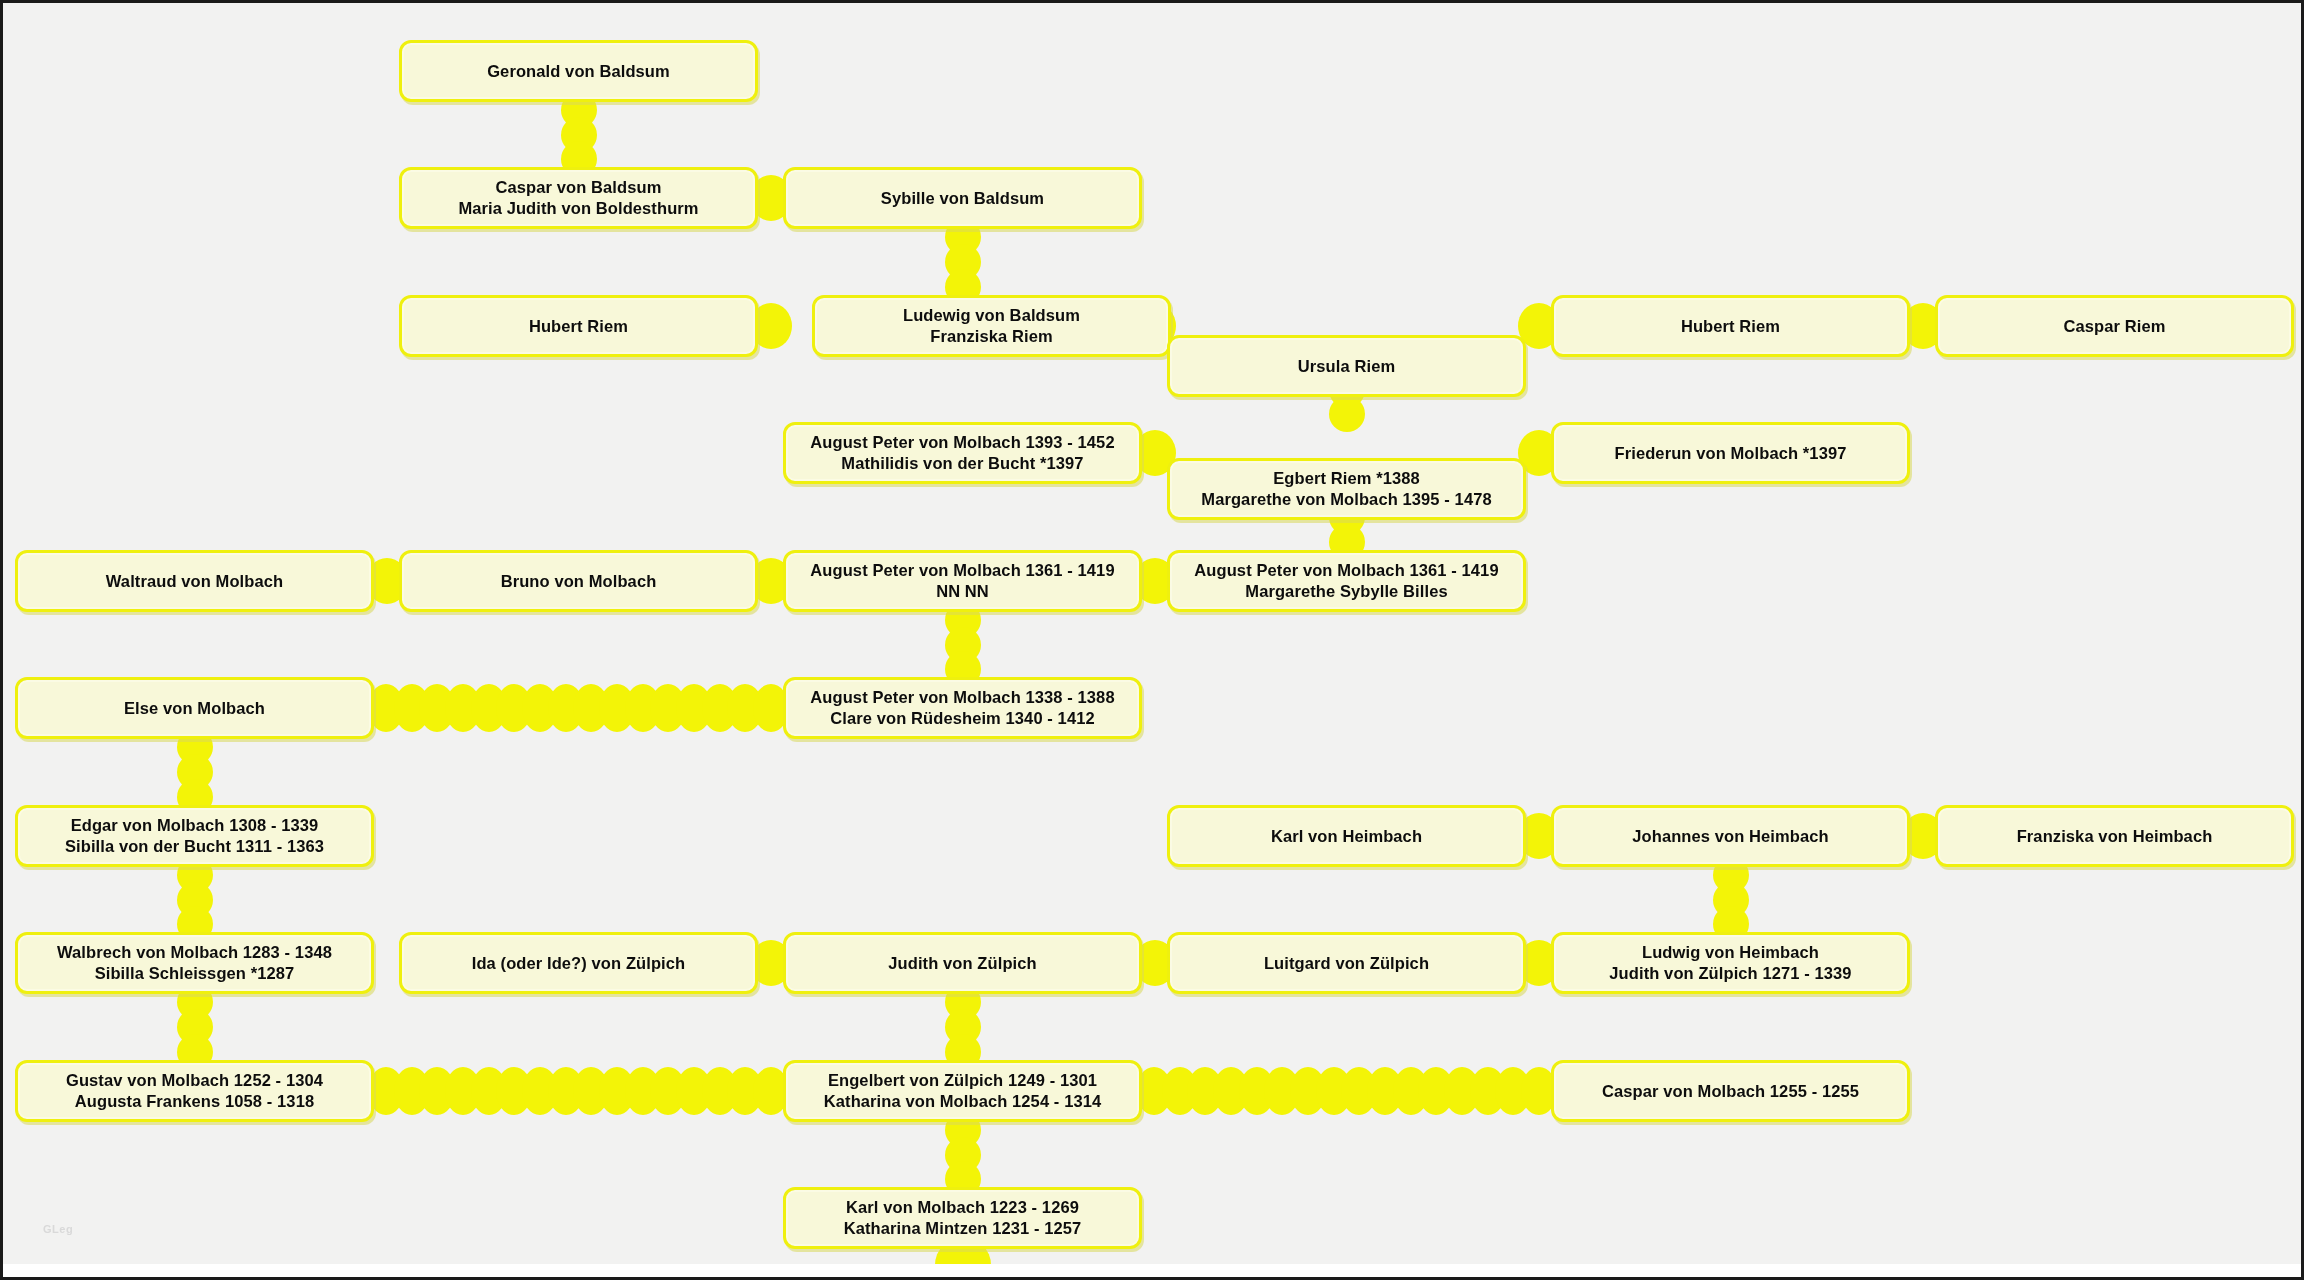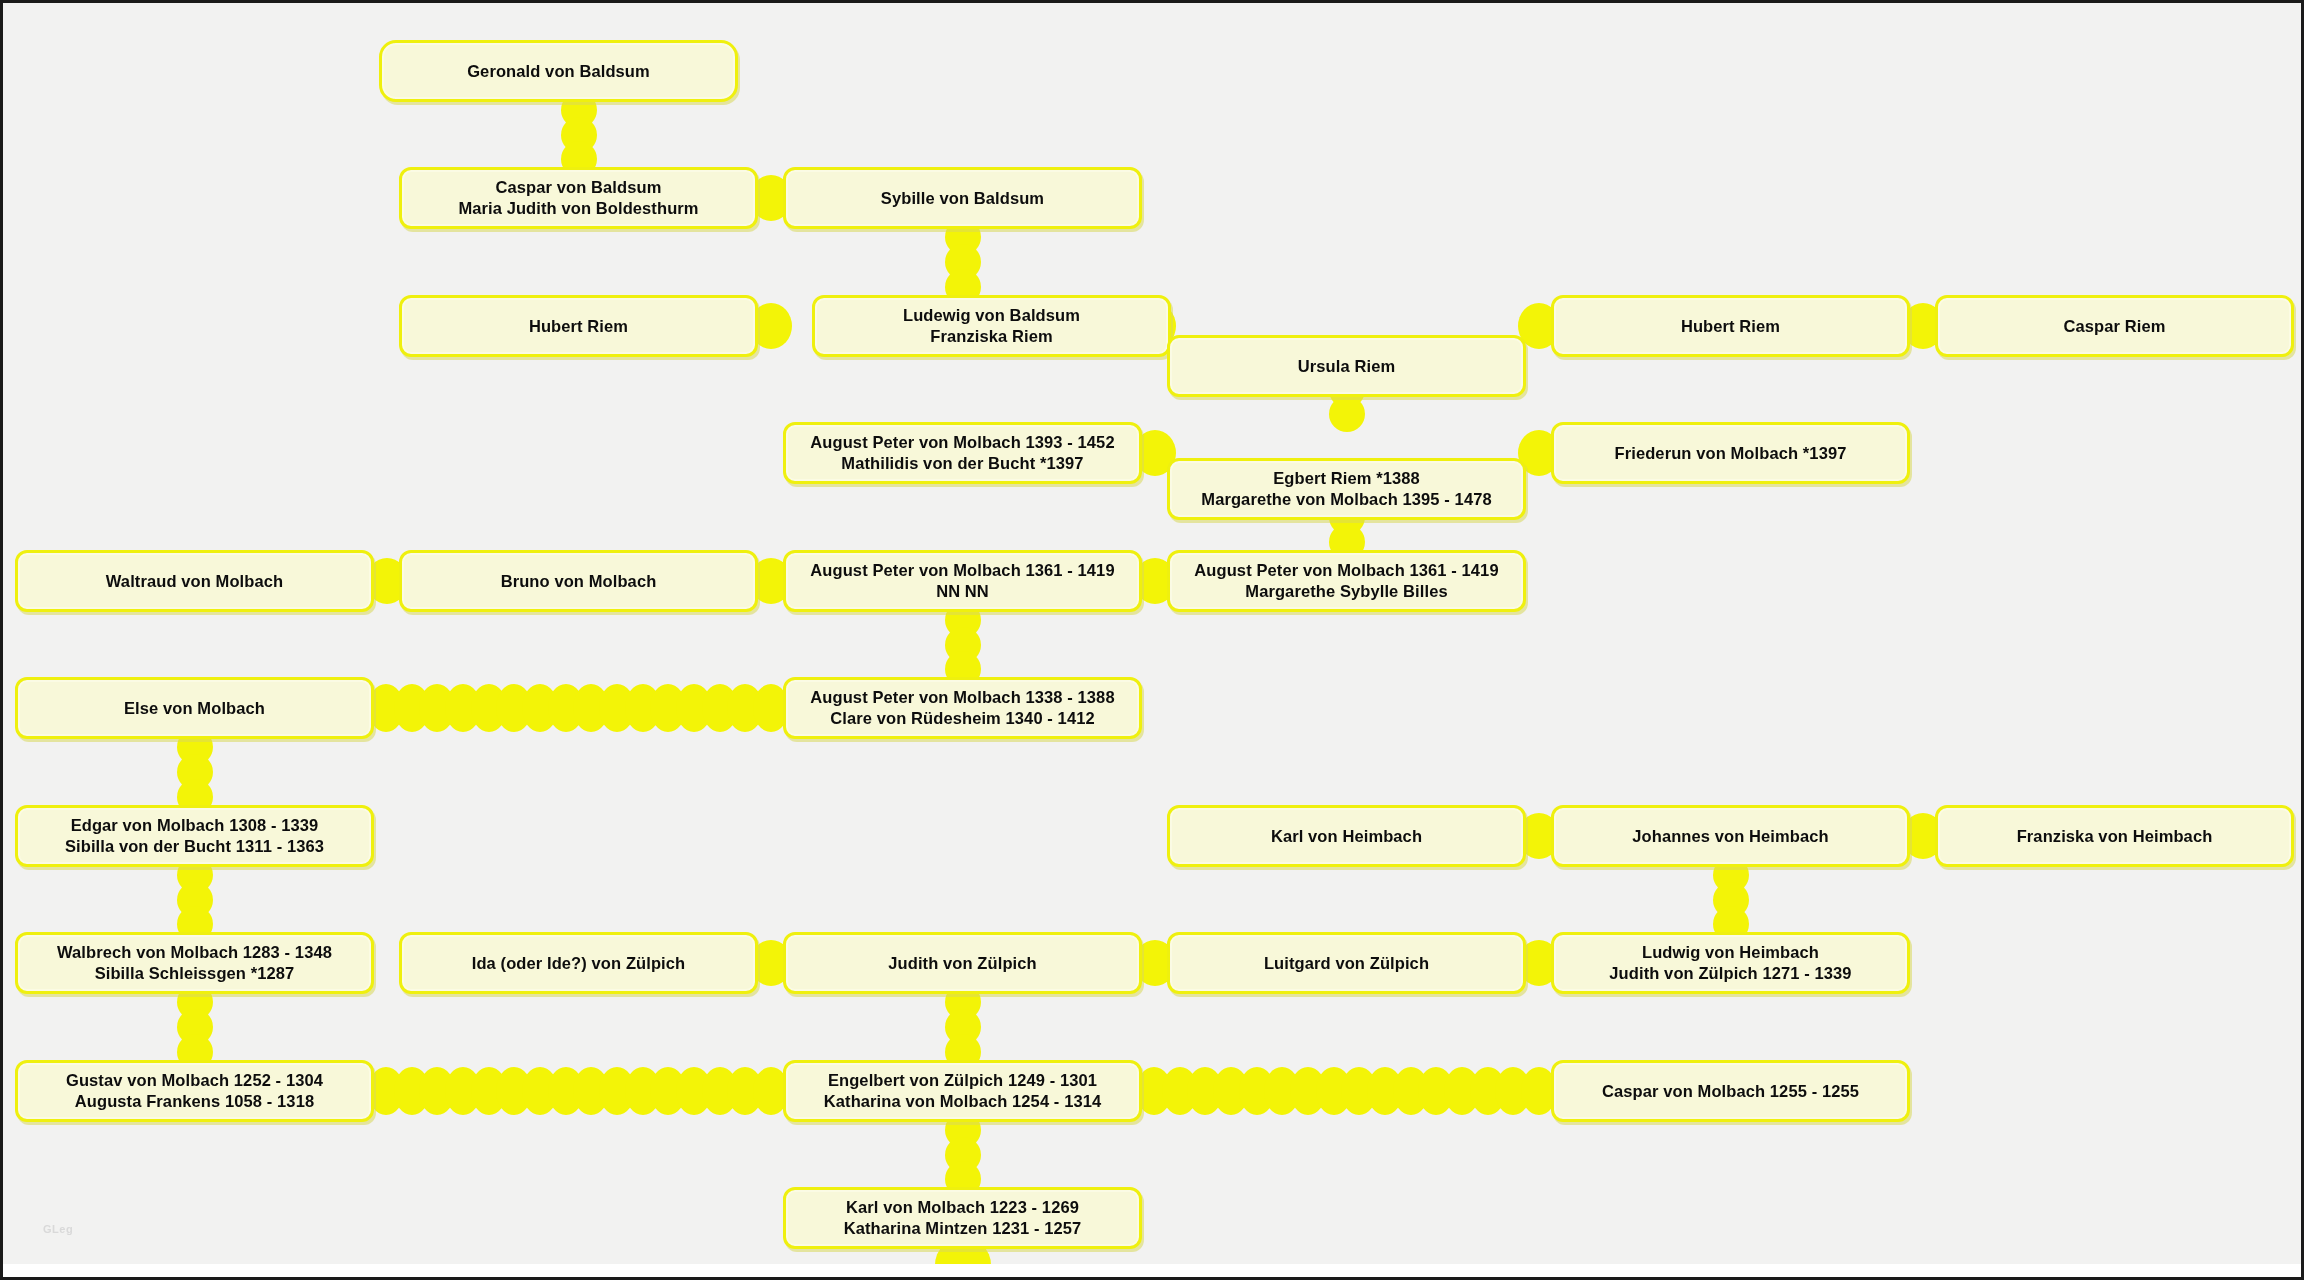--- a/index.html
+++ b/index.html
@@ -129,21 +129,21 @@
       <div class="dot" style="left: 1441px; top: 1064px; width: 36px; height: 48px;"></div>
       <div class="dot" style="left: 1466.67px; top: 1064px; width: 36px; height: 48px;"></div>
       <div class="dot" style="left: 1492.33px; top: 1064px; width: 36px; height: 48px;"></div>
       <div class="dot" style="left: 1518px; top: 1064px; width: 36px; height: 48px;"></div>
       <div class="dot" style="left: 941.5px; top: 1109.17px; width: 36px; height: 36px;"></div>
       <div class="dot" style="left: 941.5px; top: 1133.5px; width: 36px; height: 36px;"></div>
       <div class="dot" style="left: 941.5px; top: 1157.83px; width: 36px; height: 36px;"></div>
       <div class="dot" style="left: 931.5px; top: 1234px; width: 56px; height: 56px;"></div>
     </div>
   <div id="nodes-layer">
-      <div class="node" style="left: 376px; top: 37px; border-radius: 17px;">
+      <div class="node" style="left: 396px; top: 37px;">
         <div class="line">Geronald von Baldsum</div>
       </div>
       <div class="node" style="left: 396px; top: 164px;">
         <div class="line">Caspar von Baldsum</div>
         <div class="line">Maria Judith von Boldesthurm</div>
       </div>
       <div class="node" style="left: 780px; top: 164px;">
         <div class="line">Sybille von Baldsum</div>
       </div>
       <div class="node" style="left: 396px; top: 292px;">

